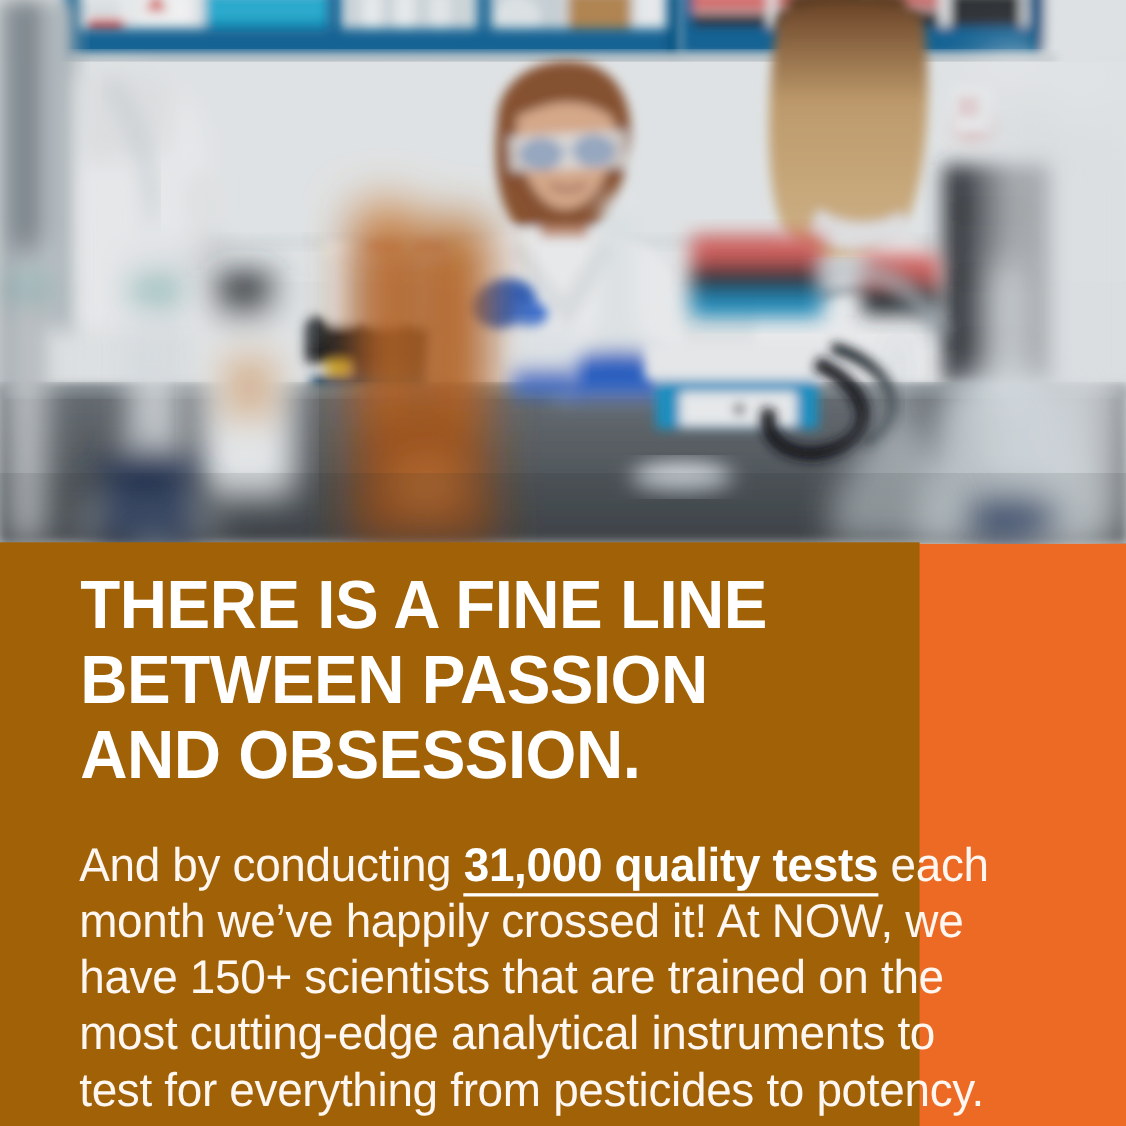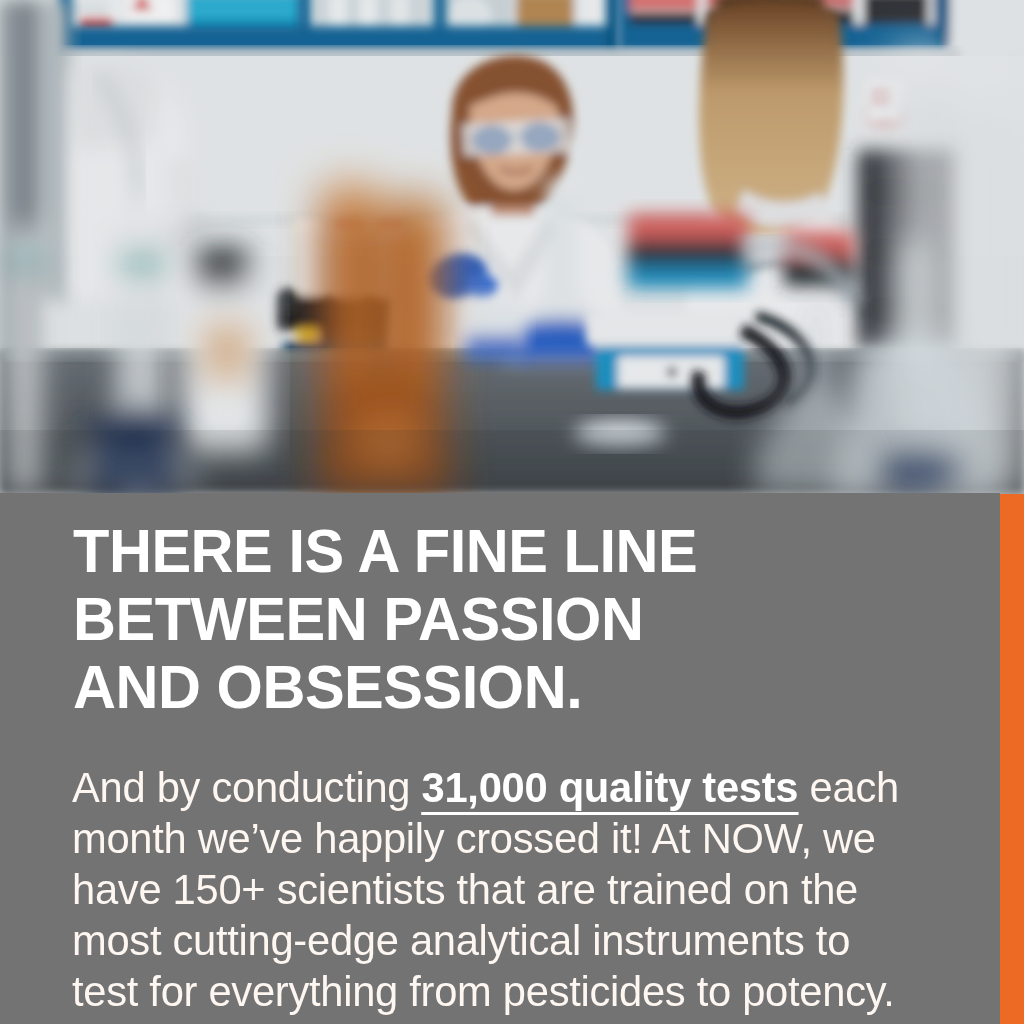--- a/index.html
+++ b/index.html
@@ -30,23 +30,23 @@
     overflow: hidden;
     background: #9aa3a8;
   }
   .photo-svg { display:block; width:1024px; height:494px; }
 
   
   .panel {
     position: absolute;
     left: 0;
     top: 493px;
-    width: 1000px;
+    width: 836px;
     height: 531px;
-    background: #737373;
+    background: #a16207;
   }
 
   .headline {
     position: absolute;
     left: 73px;
     top: 24px;
     width: 880px;
     color: #ffffff;
     font-family: "Liberation Sans", sans-serif;
     font-weight: 700;

